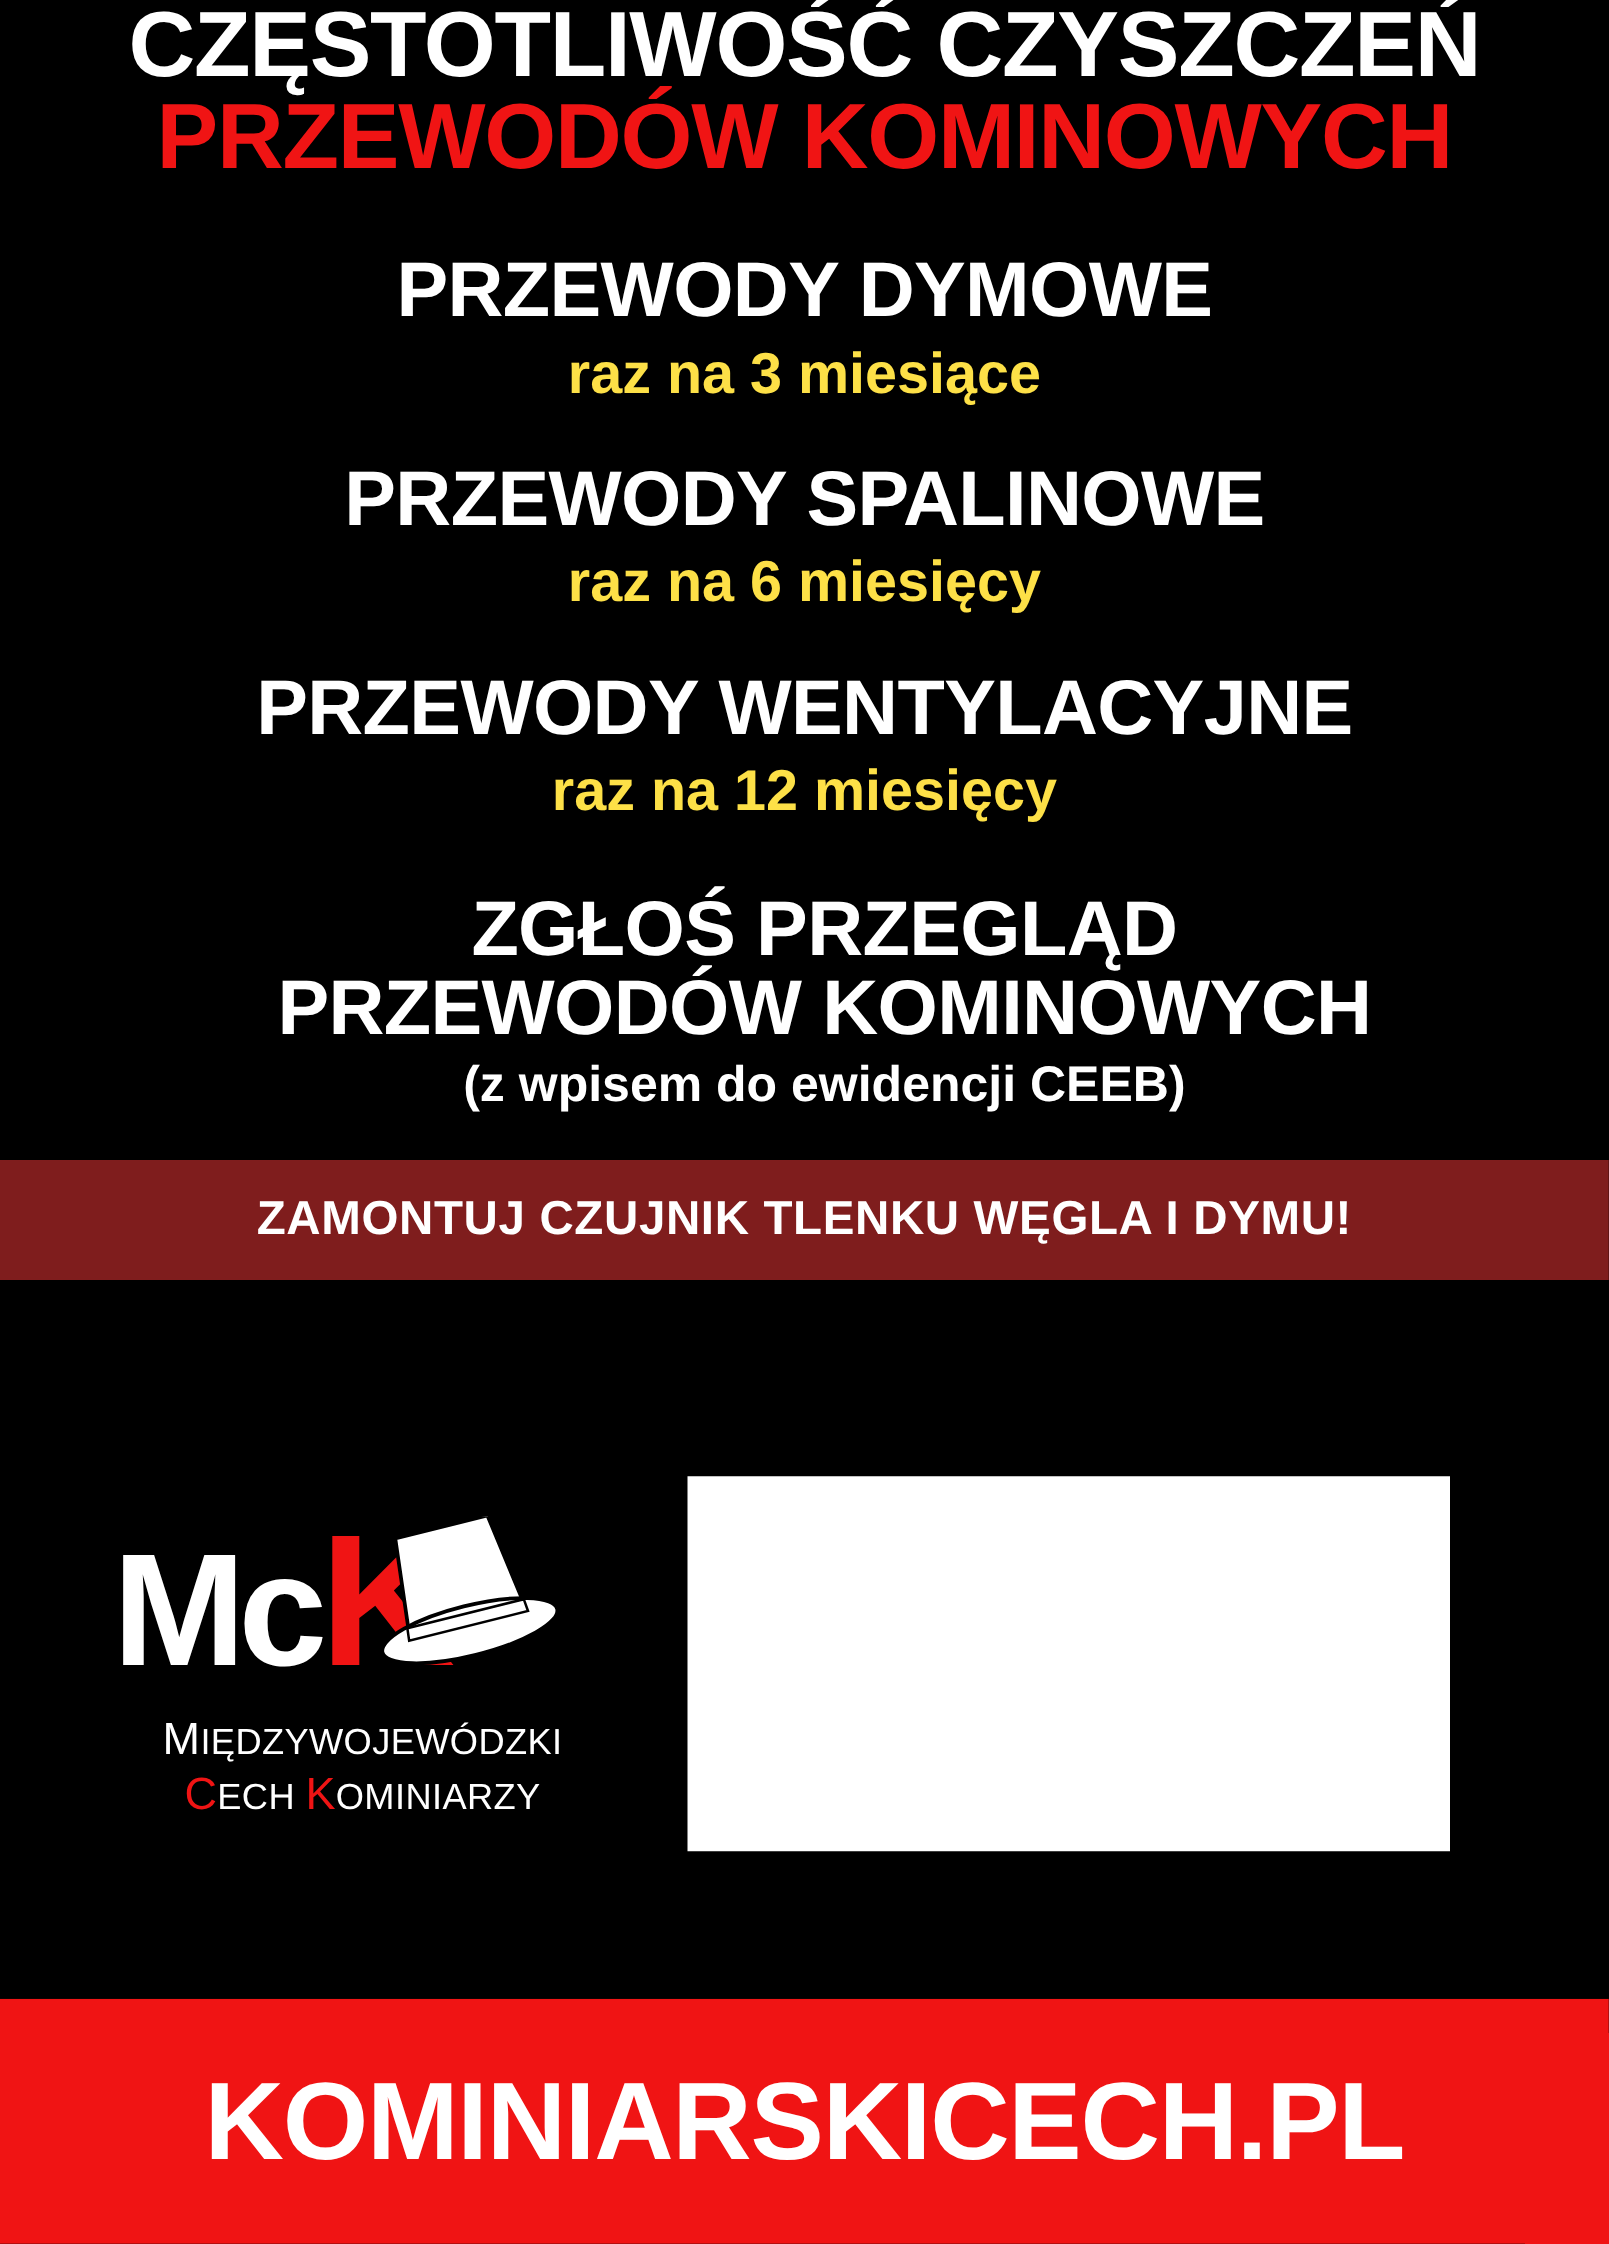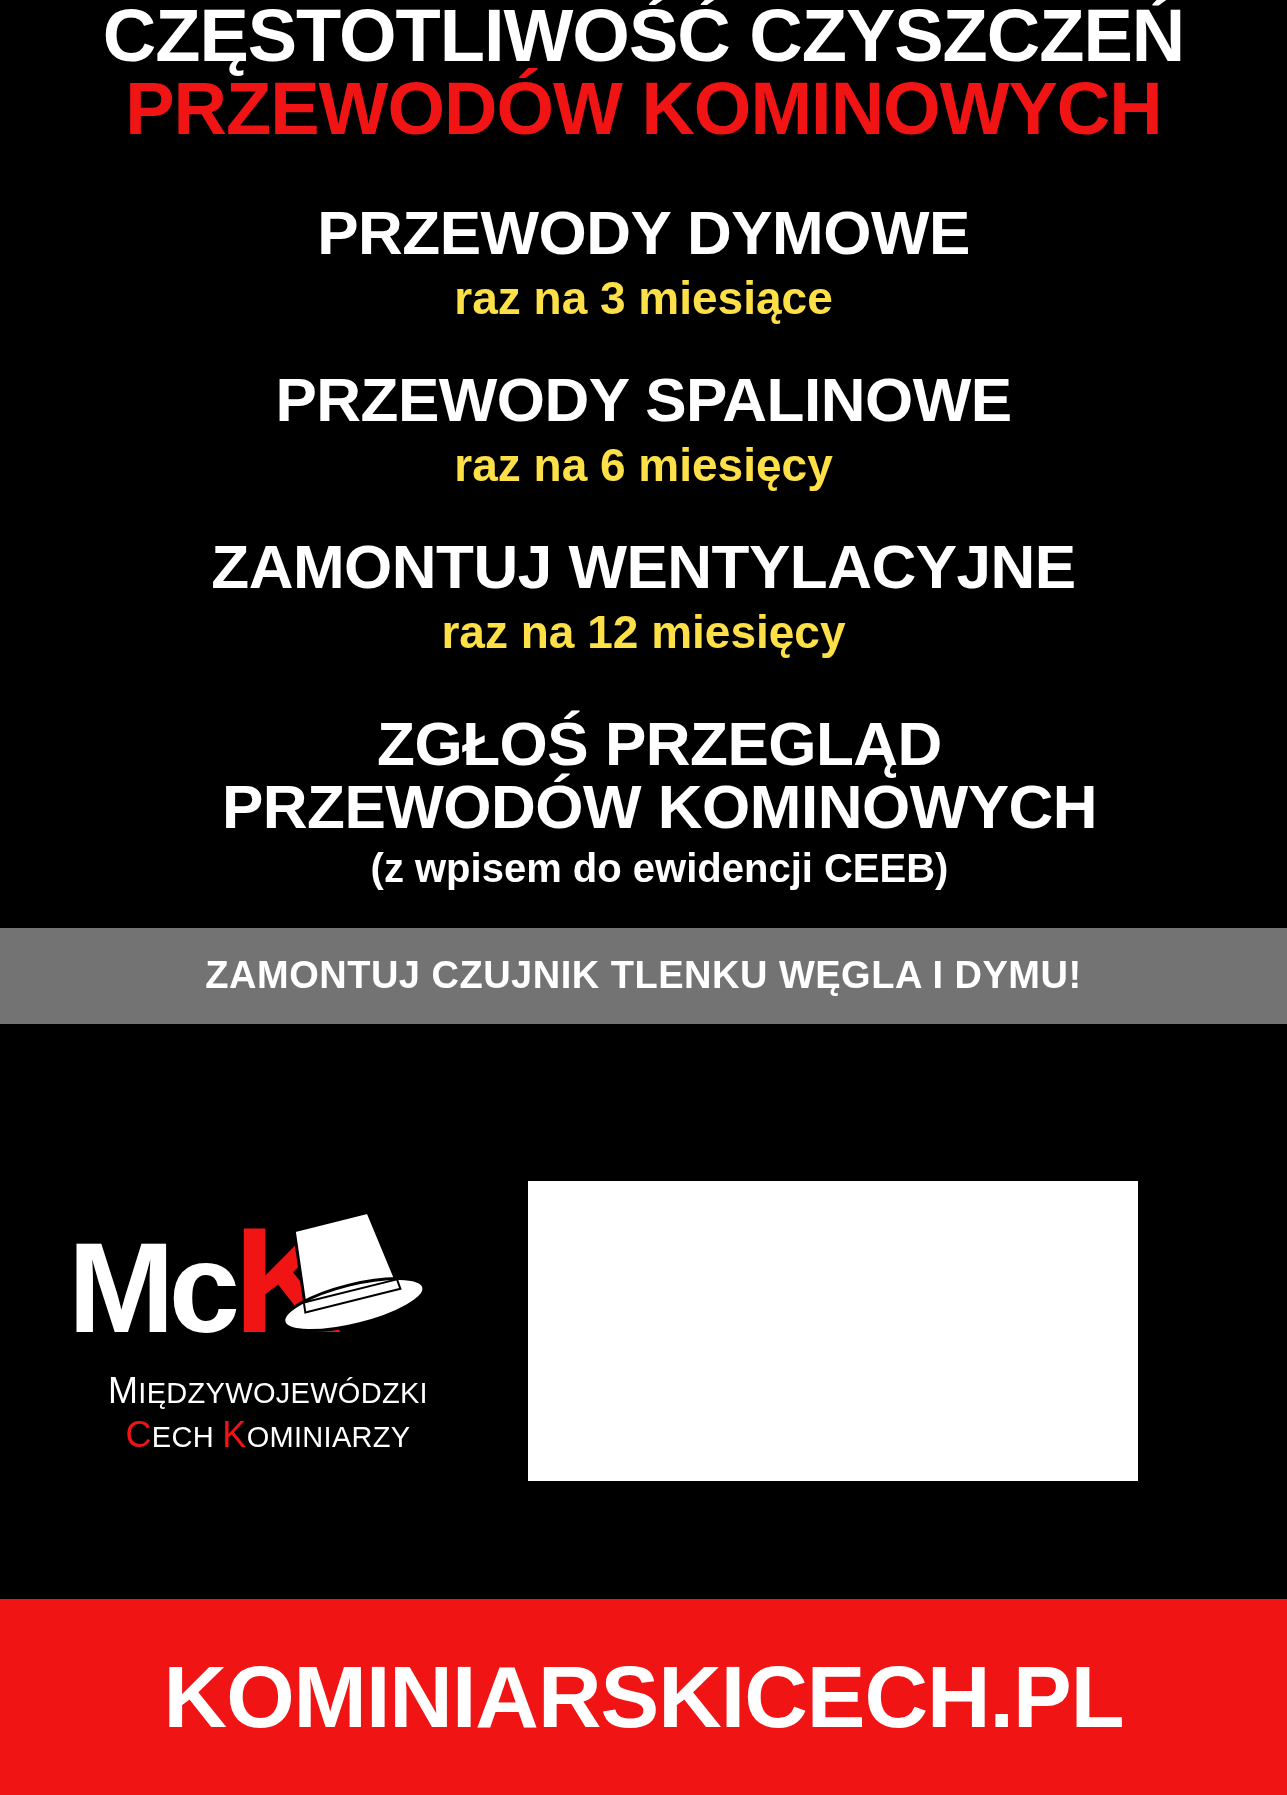--- a/index.html
+++ b/index.html
@@ -81,42 +81,42 @@
     font-weight: bold;
     color: #ffffff;
     font-size: 40px;
     line-height: 1.1;
     margin-top: 8px;
     white-space: nowrap;
   }
 
   
   .alert-bar {
-    background: #737373;
+    background: #7f1d1d;
     margin-top: 38px;
     height: 96px;
     display: flex;
     align-items: center;
     justify-content: center;
   }
   .alert-bar .alert-text {
     font-weight: bold;
     color: #ffffff;
     font-size: 38px;
     letter-spacing: 0.5px;
     white-space: nowrap;
   }
 
   
   .mid {
     flex: 1 1 auto;
     background: #000000;
     display: flex;
     align-items: center;
-    padding: 0 48px;
+    padding: 0 70px;
     box-sizing: border-box;
     position: relative;
     margin-top: 39px;
   }
   .logo-block {
     width: 400px;
     position: relative;
     margin-left: 20px;
   }
   .logo-mark {
@@ -198,21 +198,21 @@
       <div class="name">PRZEWODY DYMOWE</div>
       <div class="freq">raz na 3 miesiące</div>
     </div>
 
     <div class="section">
       <div class="name">PRZEWODY SPALINOWE</div>
       <div class="freq">raz na 6 miesięcy</div>
     </div>
 
     <div class="section">
-      <div class="name">ZAMONTUJ WENTYLACYJNE</div>
+      <div class="name">PRZEWODY WENTYLACYJNE</div>
       <div class="freq">raz na 12 miesięcy</div>
     </div>
 
   </div>
 
   <div class="cta">
     <div class="cta-line">ZGŁOŚ PRZEGLĄD</div>
     <div class="cta-line">PRZEWODÓW KOMINOWYCH</div>
     <div class="cta-sub">(z wpisem do ewidencji CEEB)</div>
   </div>

